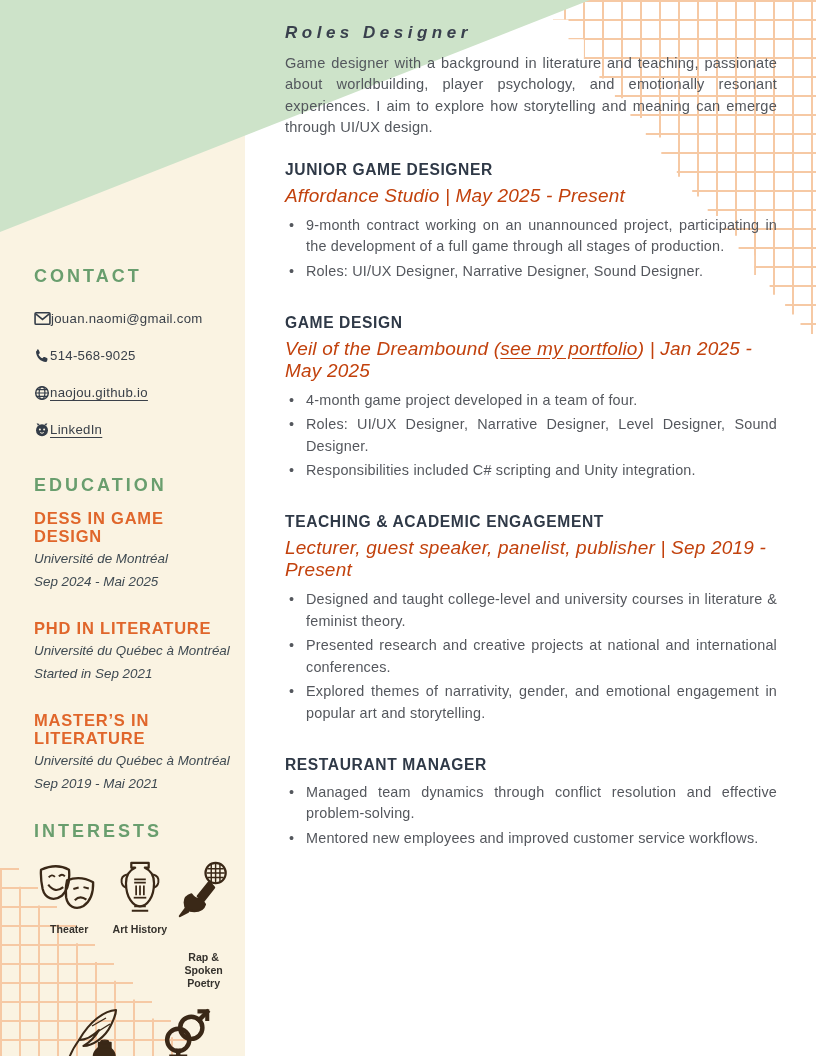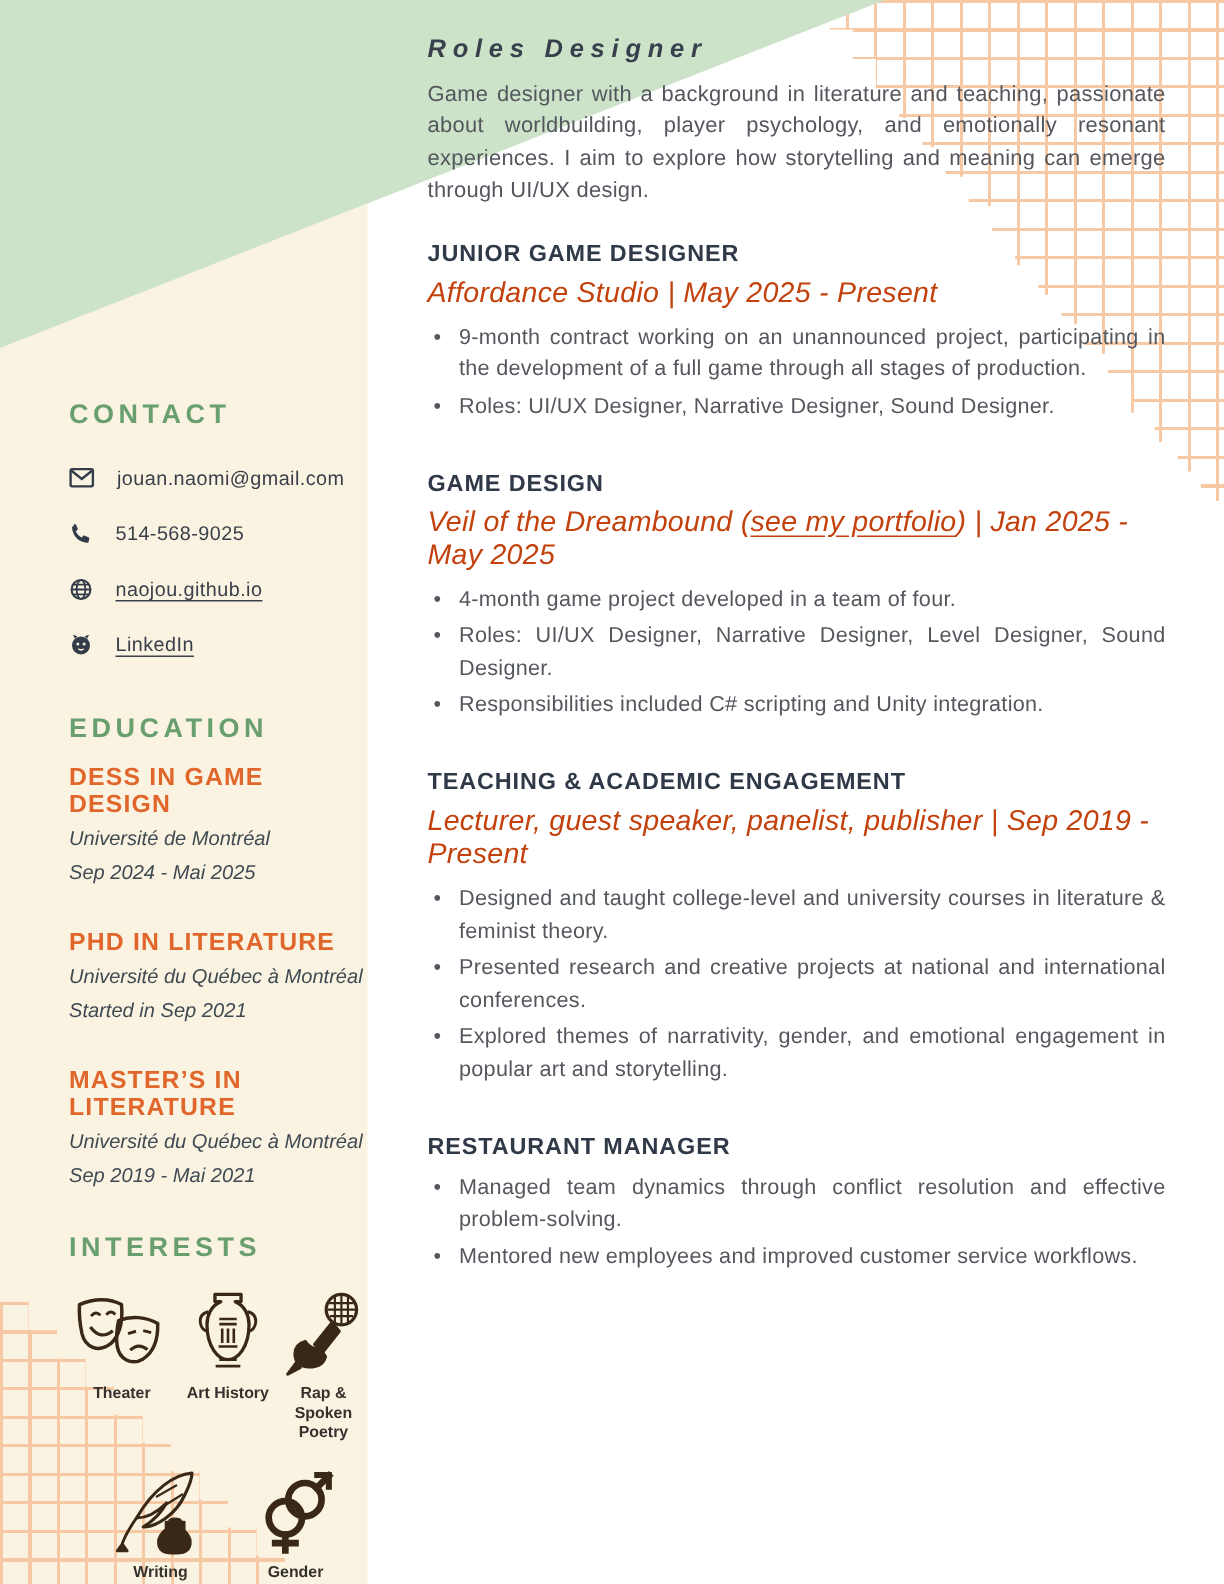--- a/index.html
+++ b/index.html
@@ -32,30 +32,30 @@
   }
   .green-triangle {
     position: absolute; left: 0; top: 0; width: 816px; height: 1056px;
     background: #cde3c9;
     clip-path: polygon(0 0, 590px 0, 0 232px);
     z-index: 2;
   }
 
   
   .sidebar {
-    position: absolute; left: 12px; top: 0; width: 245px; height: 1056px;
+    position: absolute; left: 0; top: 0; width: 245px; height: 1056px;
     padding: 266px 14px 0 34px; z-index: 3;
   }
   .side-heading {
     font-size: 18px; font-weight: bold; letter-spacing: 3px;
     color: #699e6e;
   }
   .contact-list { margin-top: 22px; }
   .contact-item {
-    display: flex; align-items: center; gap: 15px;
+    display: flex; align-items: center; 
     margin-bottom: 18px; min-height: 19px;
   }
   .contact-item svg { flex: 0 0 auto; color: #333c48; }
   .contact-text { font-size: 13.2px; color: #3a4049; letter-spacing: .3px; }
   .contact-text.u { text-decoration: underline; text-underline-offset: 3px; cursor: pointer; }
 
   .edu-heading { margin-top: 36px; }
   .edu-entry { margin-top: 13px; margin-bottom: 27px; }
   .edu-degree {
     font-size: 16.5px; font-weight: bold; letter-spacing: .8px;
@@ -74,21 +74,21 @@
     display: flex; flex-direction: column; align-items: center;
     text-align: center;
   }
   .interest-item .glyph { height: 60px; display: flex; align-items: flex-end; justify-content: center; color: #3a2817; }
   .interest-label {
     margin-top: 5px; font-size: 10.6px; font-weight: bold;
     color: #35322d; line-height: 1.25;
   }
   .it-theater { width: 72px; }
   .it-art { width: 60px; margin-left: 6px; }
-  .it-rap { width: 62px; margin-left: 4px; }
+  .it-rap { width: 62px; margin-left: 4px; gap: 28px; }
   .it-writing { width: 74px; }
   .it-gender { width: 82px; margin-left: 12px; }
 
   
   .main {
     position: absolute; left: 285px; top: 0; width: 492px; z-index: 3;
   }
   .name {
     margin-top: 90px; max-width: 330px;
     font-size: 55px; font-weight: bold; letter-spacing: 1px;

